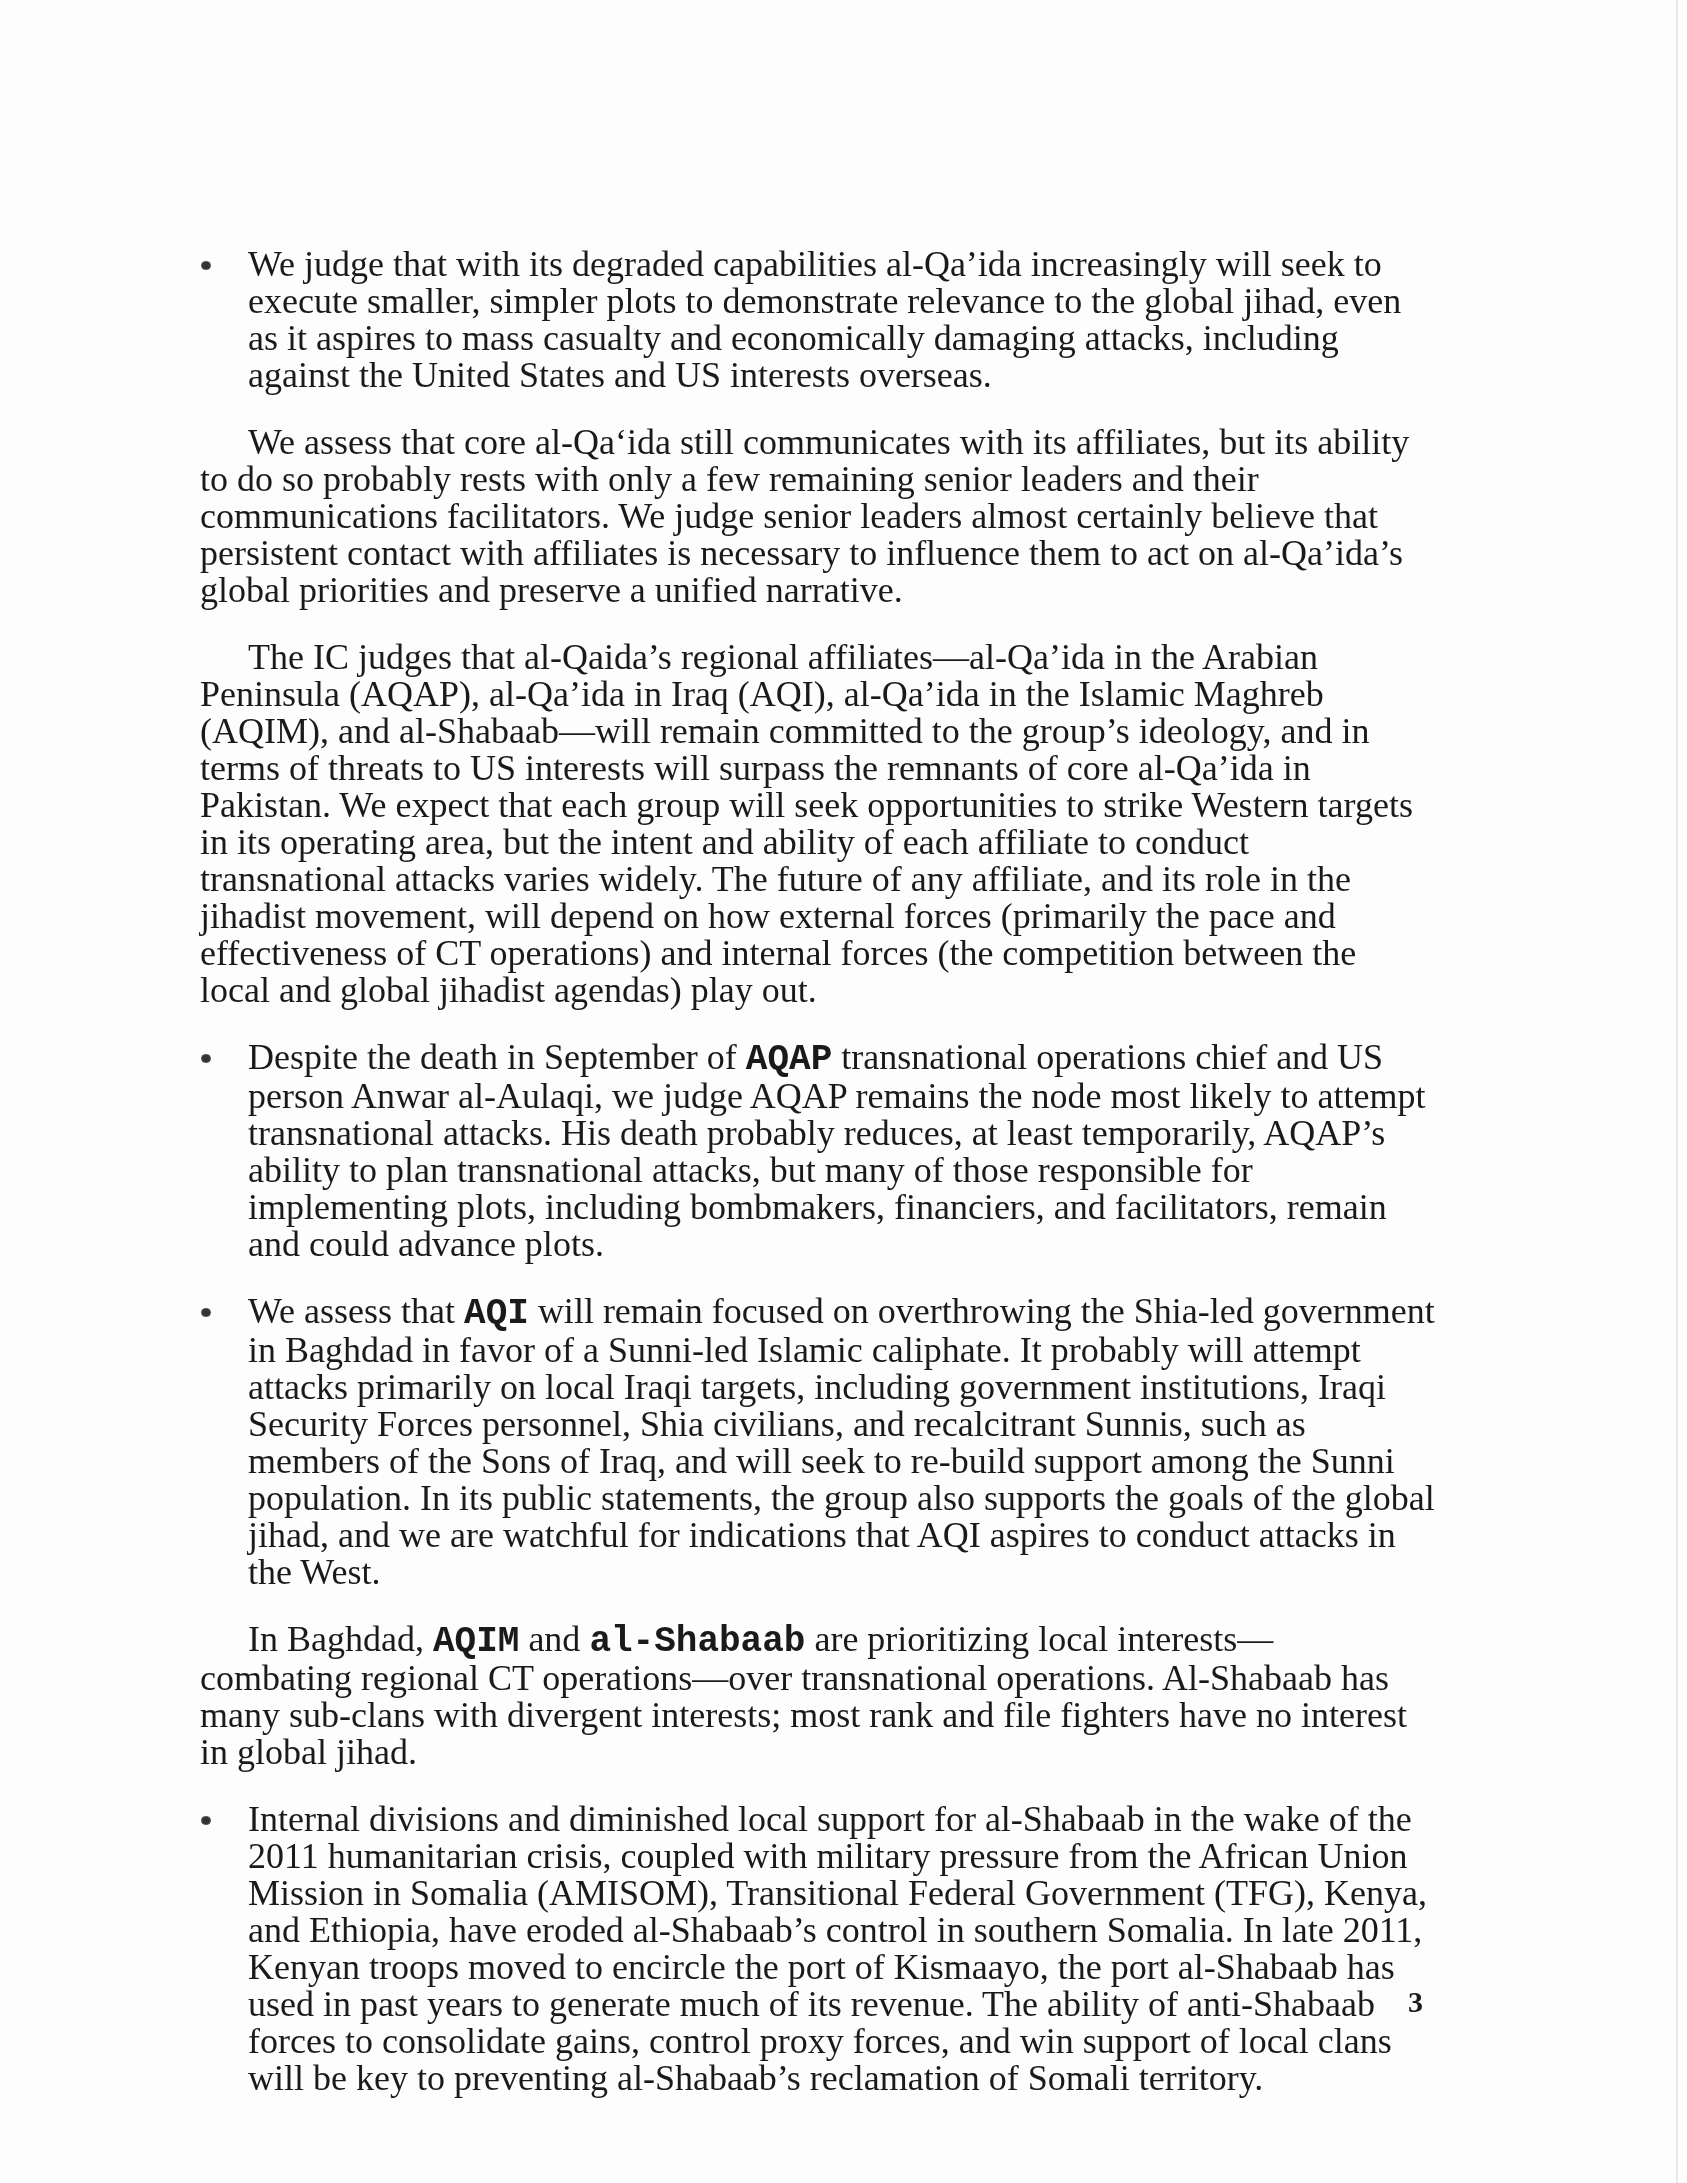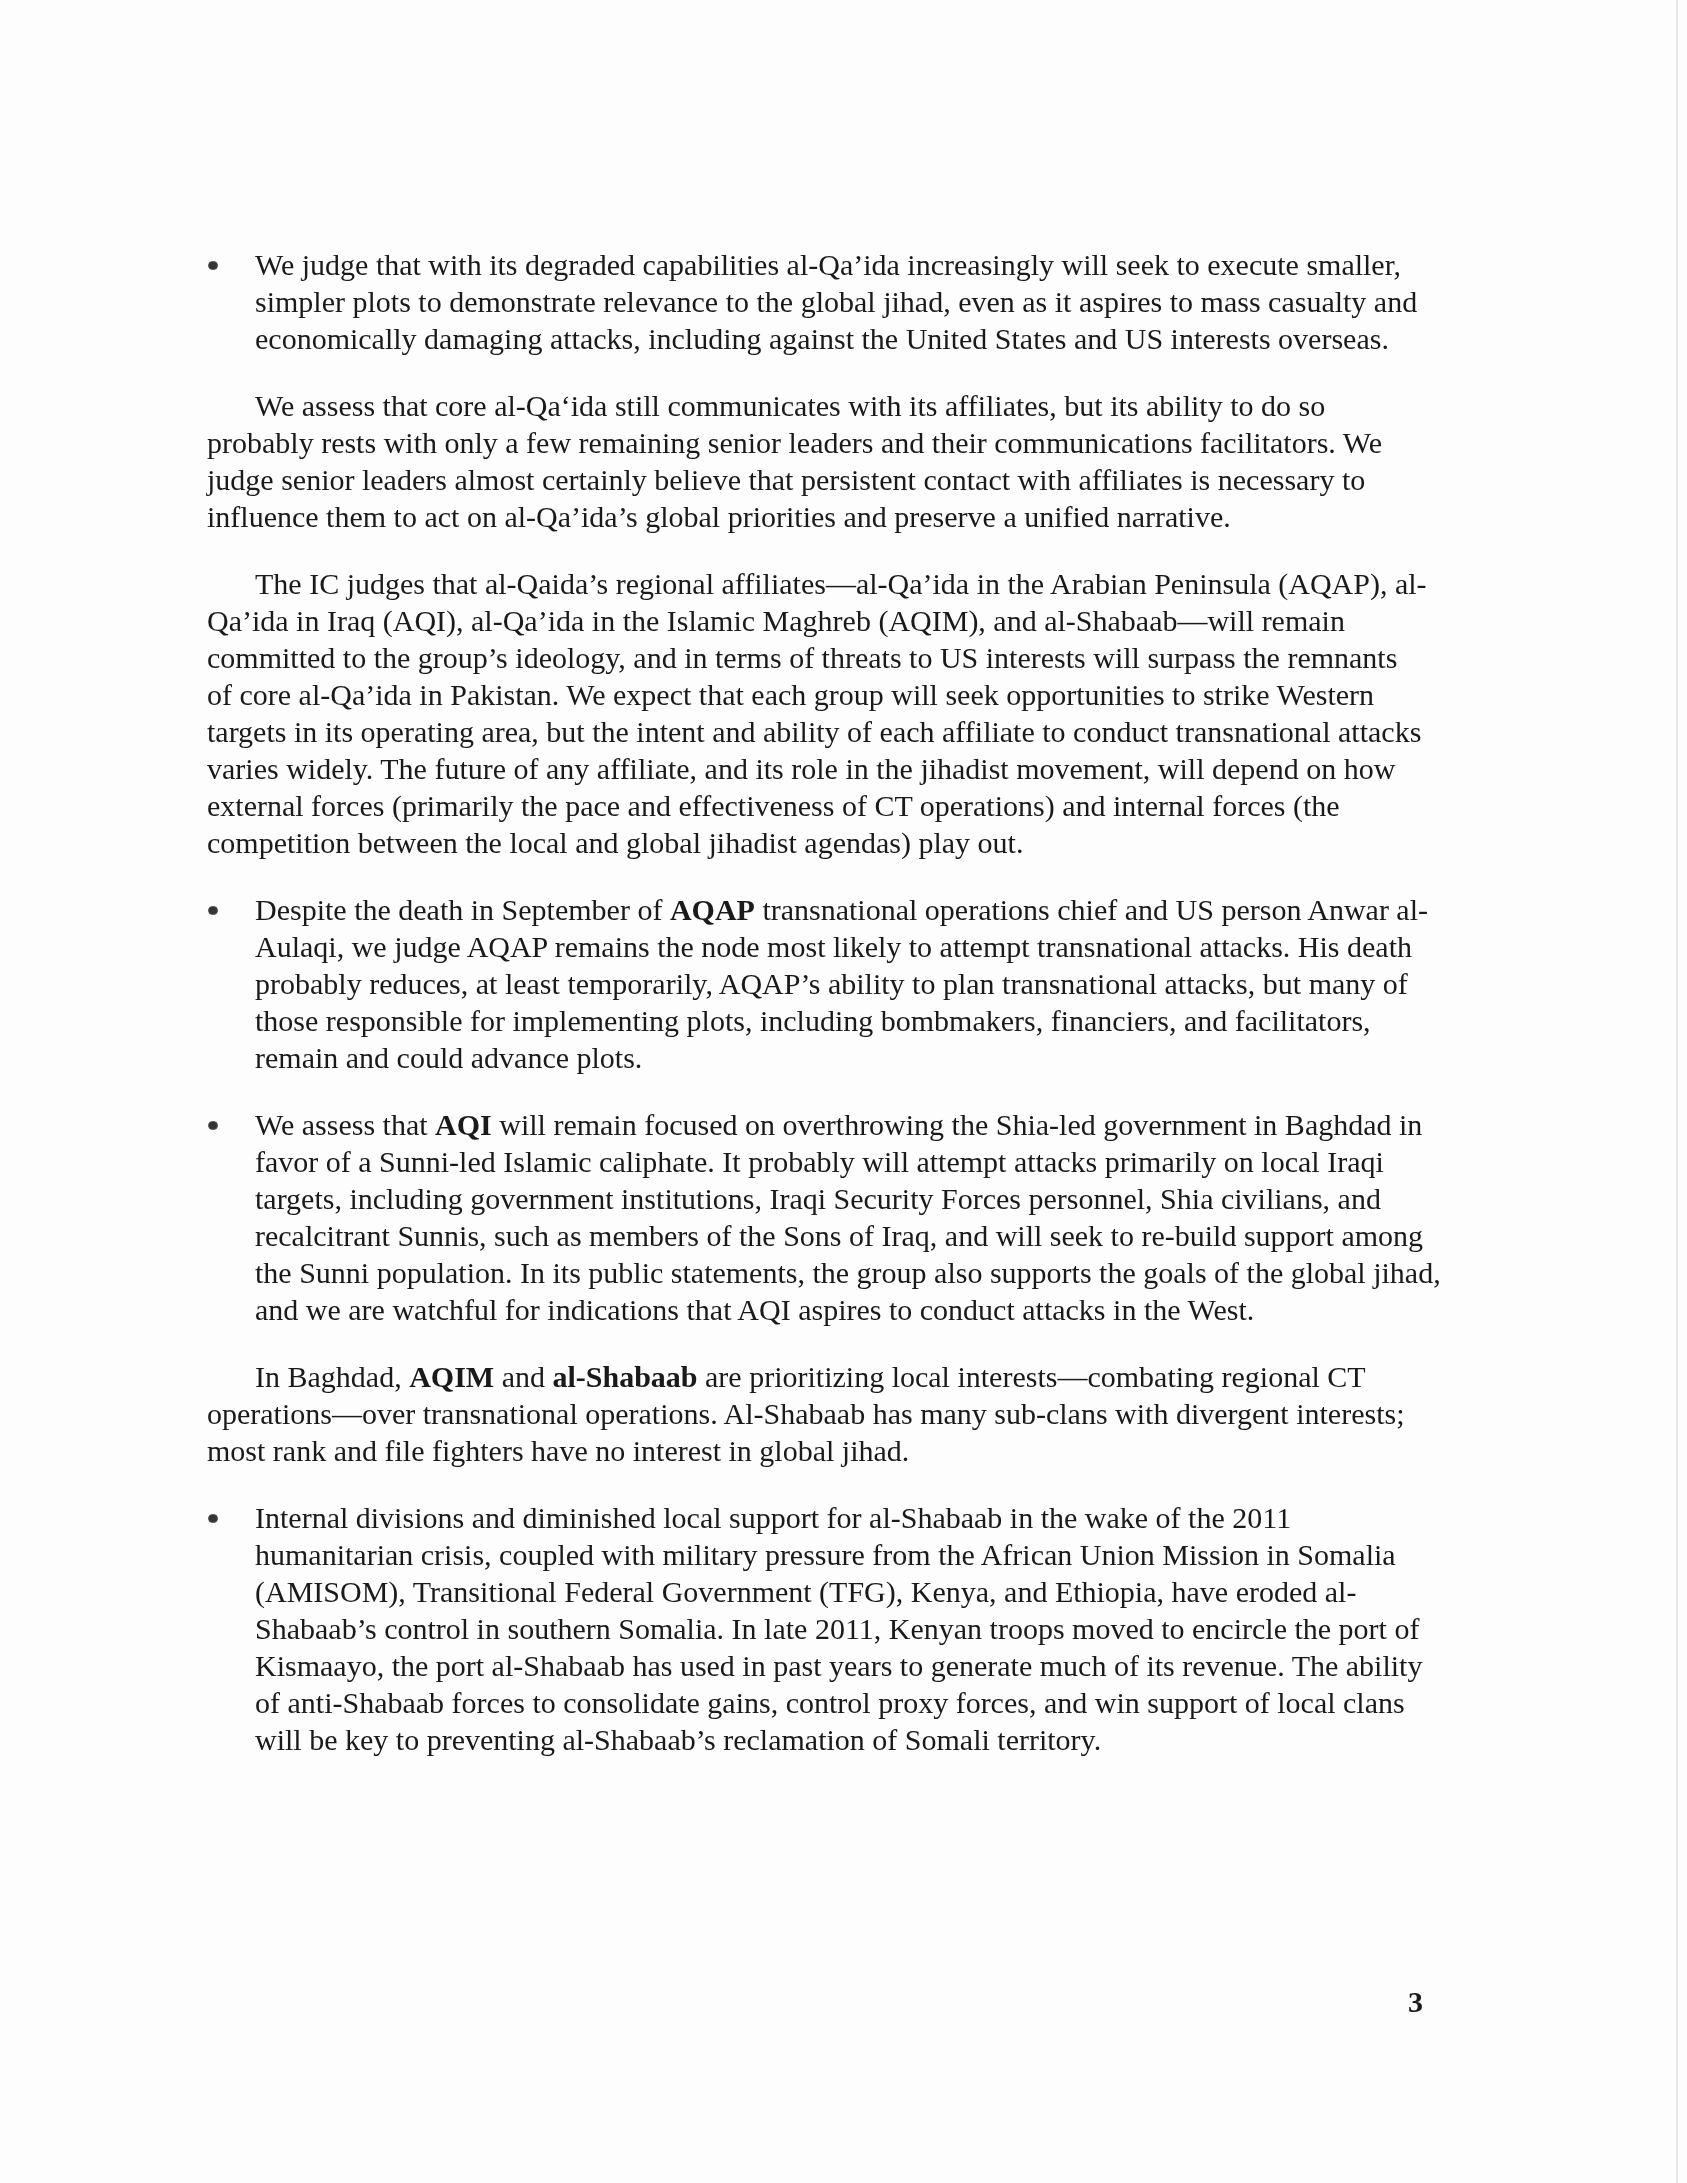--- a/index.html
+++ b/index.html
@@ -3,31 +3,31 @@
   <meta charset="utf-8">
   <style>
     html, body { margin: 0; padding: 0; background: #ffffff; }
     body {
       width: 1687px; height: 2183px; position: relative; overflow: hidden;
       font-family: "Liberation Serif", "DejaVu Serif", serif;
       color: #1a1a1a;
     }
     .page { position: absolute; inset: 0; background: #fdfdfd; }
     .content {
-      position: absolute; left: 207px; top: 246px; width: 1237px;
-      font-size: 30px; line-height: 37px;
+      position: absolute; left: 200px; top: 246px; width: 1237px;
+      font-size: 36px; line-height: 37px;
     }
     .bullet { position: relative; padding-left: 48px; margin: 0 0 30px 0; }
     .bullet .dot {
       position: absolute; left: 1.3px; top: 14.6px; width: 9.3px; height: 9.3px;
       border-radius: 50%; background: #333; border: 1.3px solid #555; box-sizing: border-box;
     }
     .para { text-indent: 48px; margin: 0 16px 30px 0; }
     .heading { font-weight: bold; margin: 0 0 30px 0; }
-    .b { font-weight: bold; }
+    .b { font-weight: bold; font-family: Liberation Mono, monospace; }
     .page-number {
       position: absolute; left: 1408px; top: 1985px; font-size: 30px; font-weight: bold;
     }
     .edge-line { position: absolute; right: 9.3px; top: 0; width: 1.3px; height: 2183px; background: #e8e8e8; }
   </style>
 </head>
 <body>
 
 <div class="page">
   <div class="edge-line"></div>

